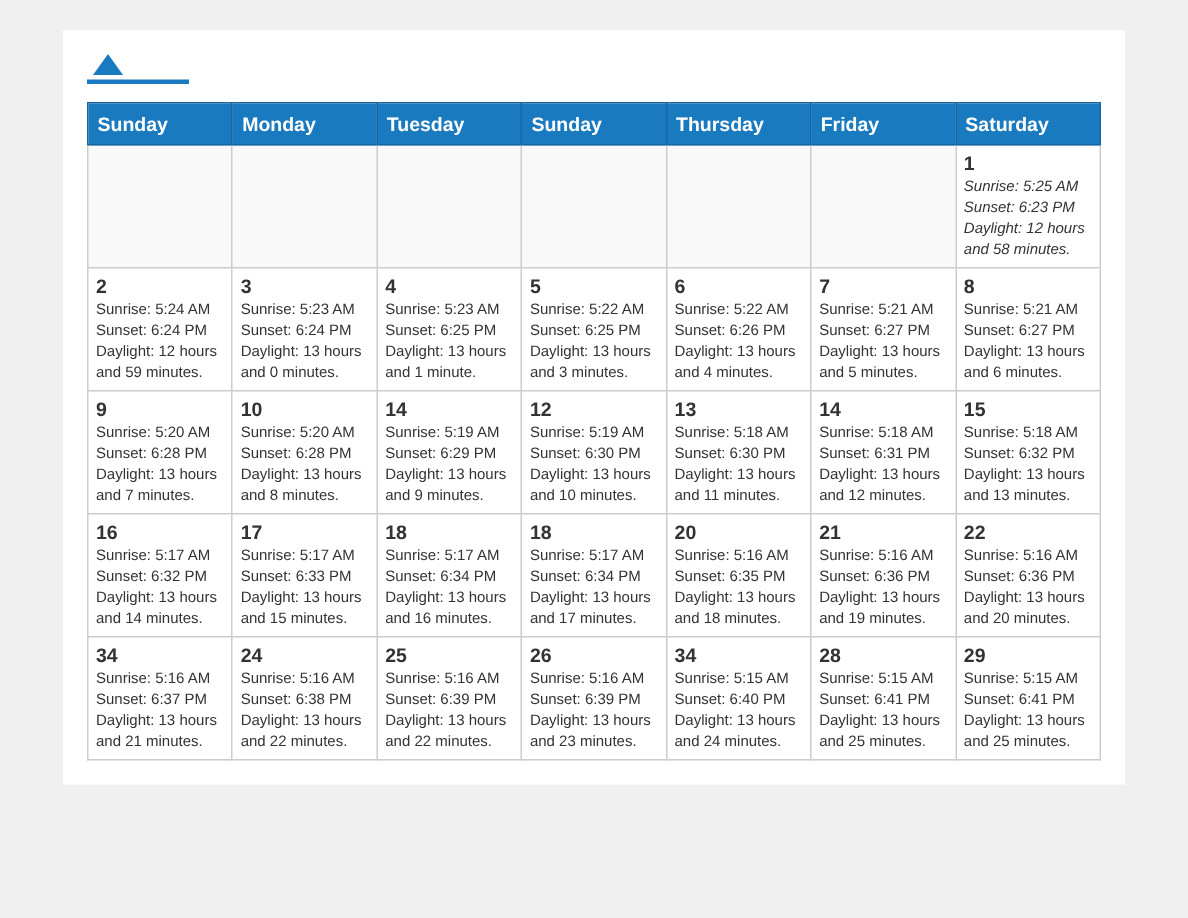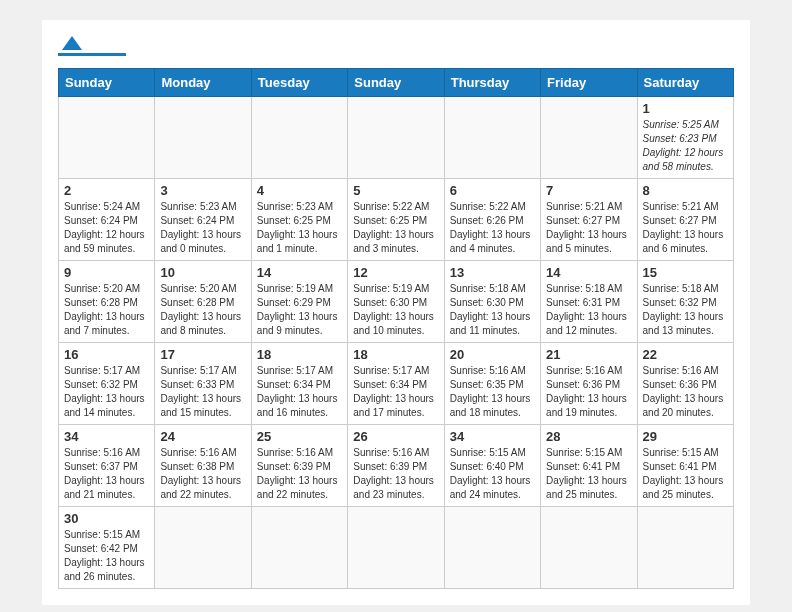--- a/index.html
+++ b/index.html
@@ -338,30 +338,15 @@
 and 25 minutes.</div>
           </td>
           <td>
             <span class="day-number">29</span>
             <div class="day-info" style="white-space: pre-line;">Sunrise: 5:15 AM
 Sunset: 6:41 PM
 Daylight: 13 hours
 and 25 minutes.</div>
           </td>
         </tr>
-        <tr class="last-row">
-          <td>
-            <span class="day-number">30</span>
-            <div class="day-info" style="white-space: pre-line;">Sunrise: 5:15 AM
-Sunset: 6:42 PM
-Daylight: 13 hours
-and 26 minutes.</div>
-          </td>
-          <td class="empty"></td>
-          <td class="empty"></td>
-          <td class="empty"></td>
-          <td class="empty"></td>
-          <td class="empty"></td>
-          <td class="empty"></td>
-        </tr>
       </tbody>
   </table>
 </div>
 
 </body></html>

